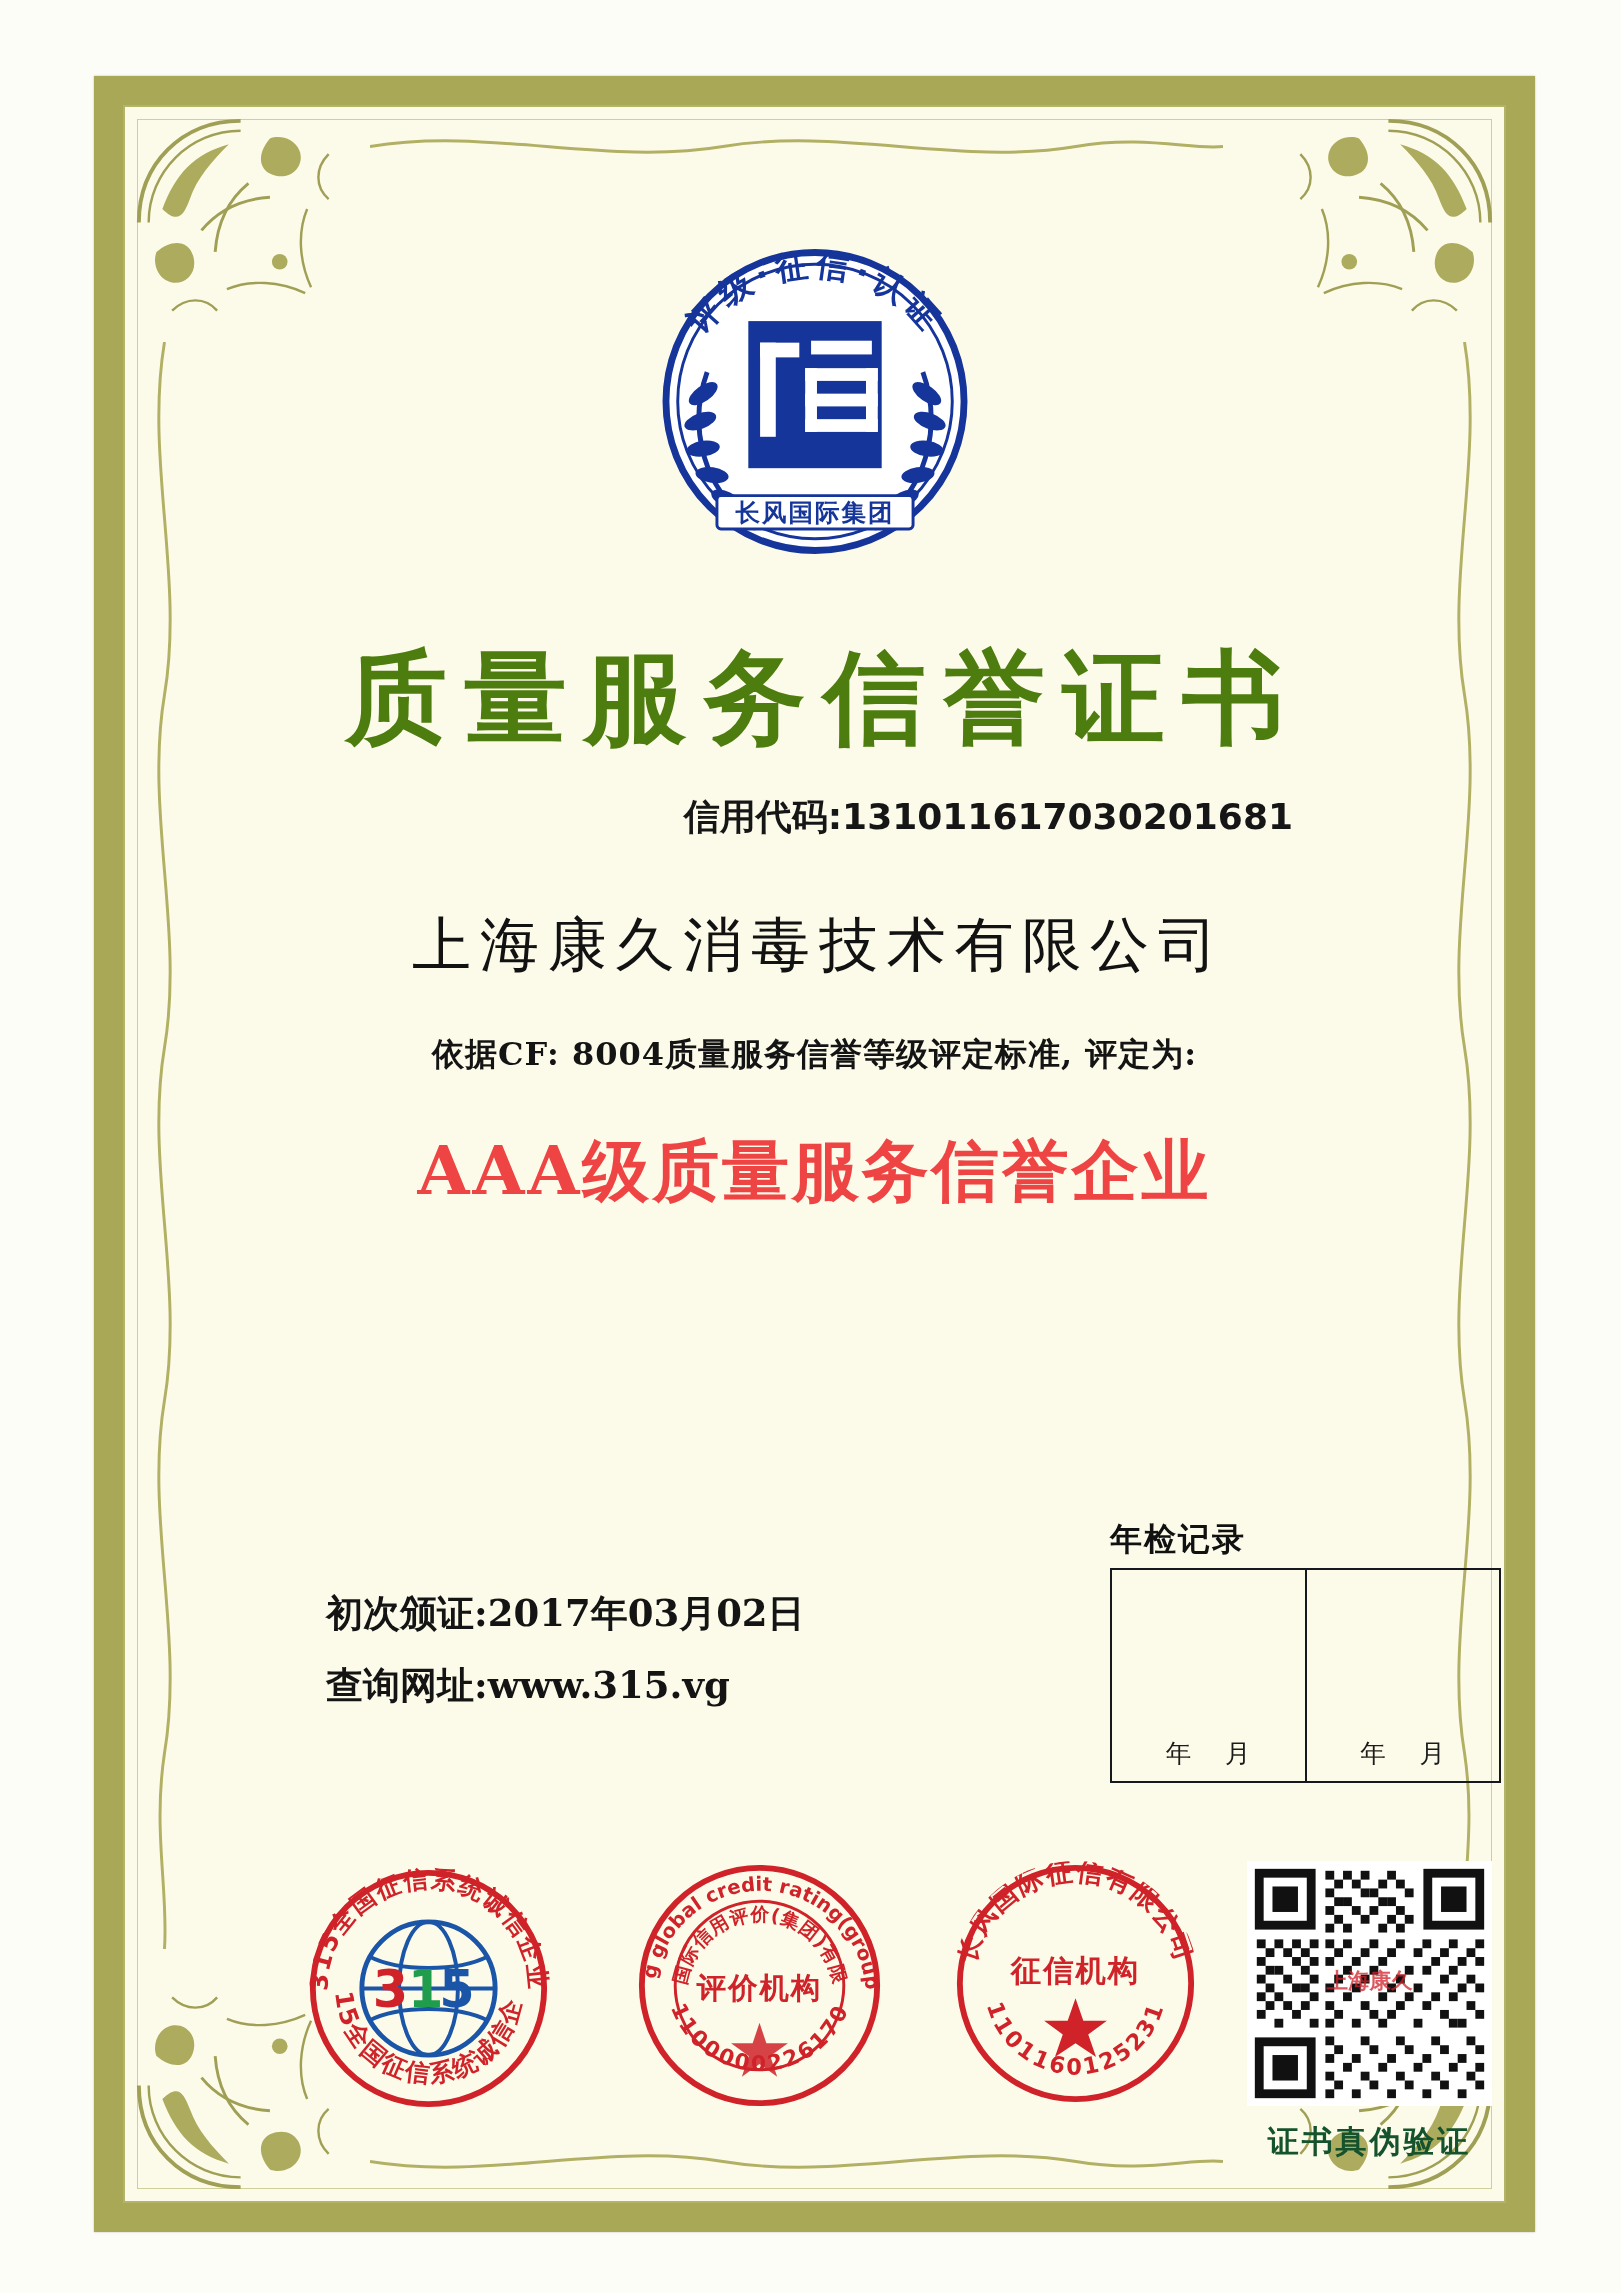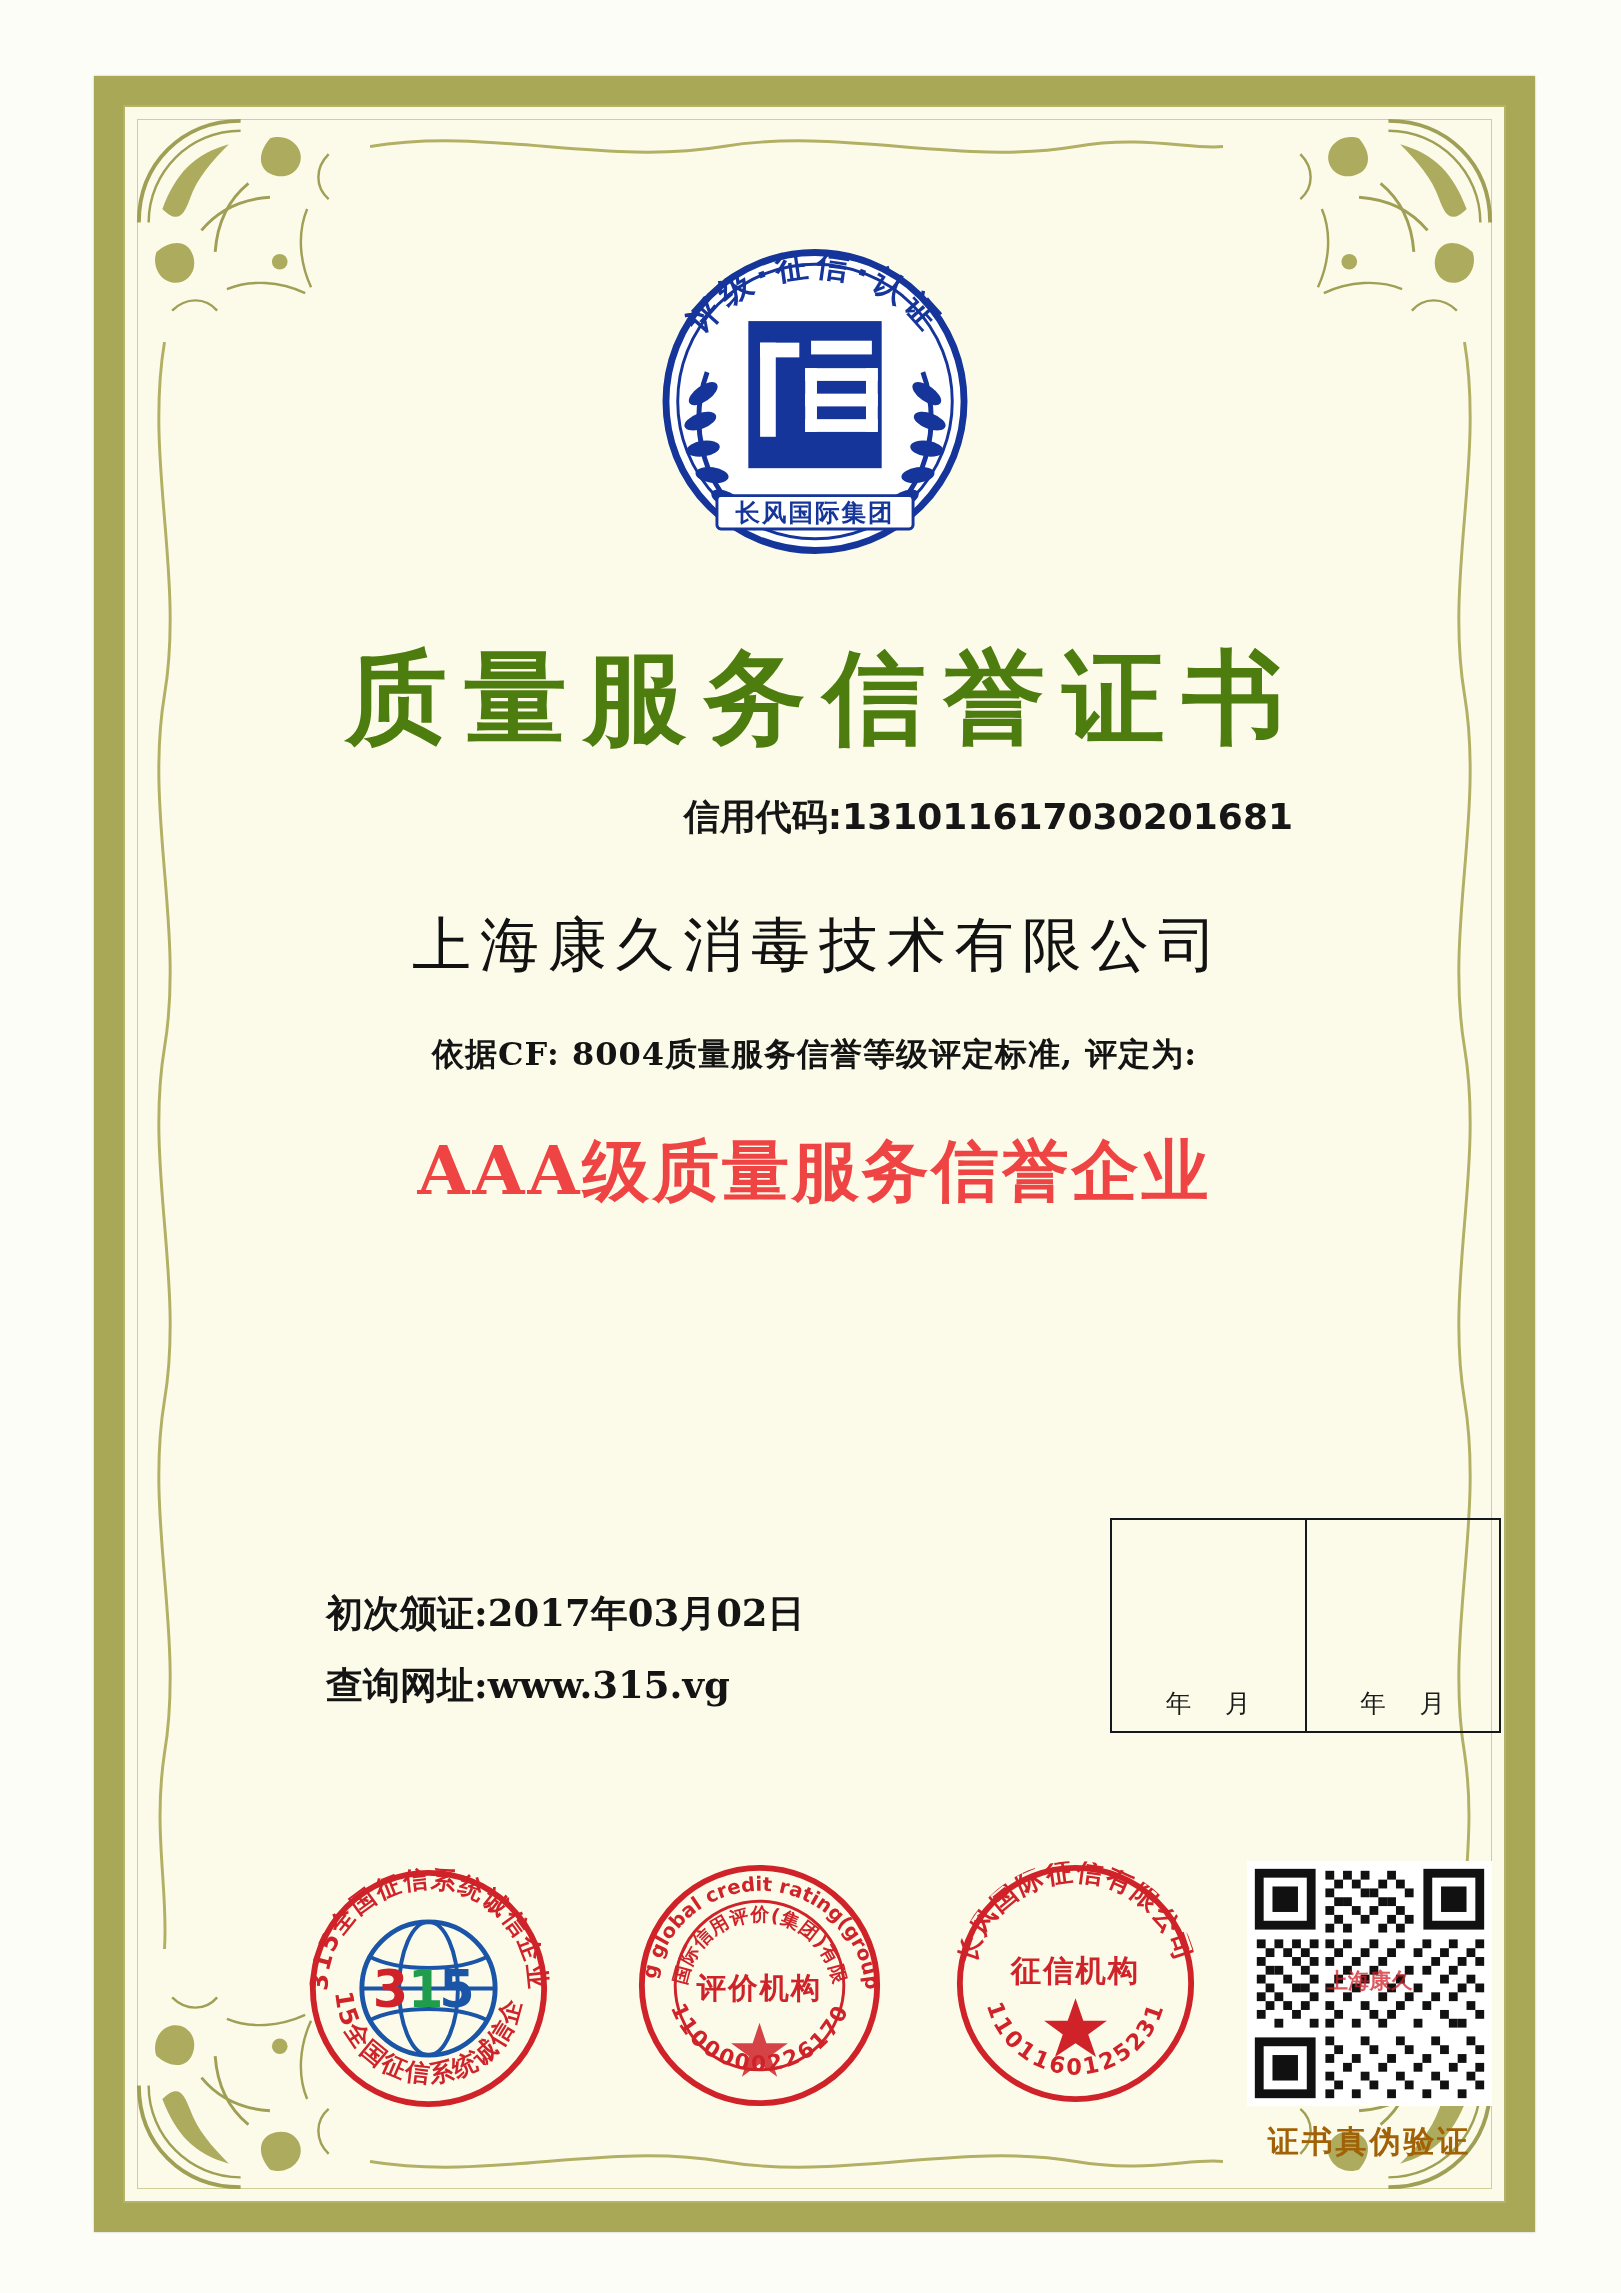--- a/index.html
+++ b/index.html
@@ -223,21 +223,21 @@
   }
   .qr-caption {
     position: absolute;
     left: 1112px;
     top: 2014px;
     width: 265px;
     text-align: center;
     font-family: "DejaVu Serif", "Liberation Serif", serif;
     font-size: 31px;
     font-weight: bold;
-    color: #a16207;
+    color: #14532d;
     letter-spacing: 2.9px;
   }
 </style>
 </head>
 <body>
 
 <div id="certificate">
 
   <div class="frame-outer">
     <div class="frame-inner">
@@ -390,20 +390,21 @@
         <div class="standard-line">依据CF: 8004质量服务信誉等级评定标准, 评定为:</div>
 
         <div class="grade-line">AAA级质量服务信誉企业</div>
 
         <div class="issue-block">
           <div>初次颁证:2017年03月02日</div>
           <div>查询网址:www.315.vg</div>
         </div>
 
         <div class="annual-wrap">
+          <div class="annual-title">年检记录</div>
           <div class="annual-table">
             <div class="annual-cell">
               <div class="ym">年  月</div>
             </div>
             <div class="annual-cell">
               <div class="ym">年  月</div>
             </div>
           </div>
         </div>
 

